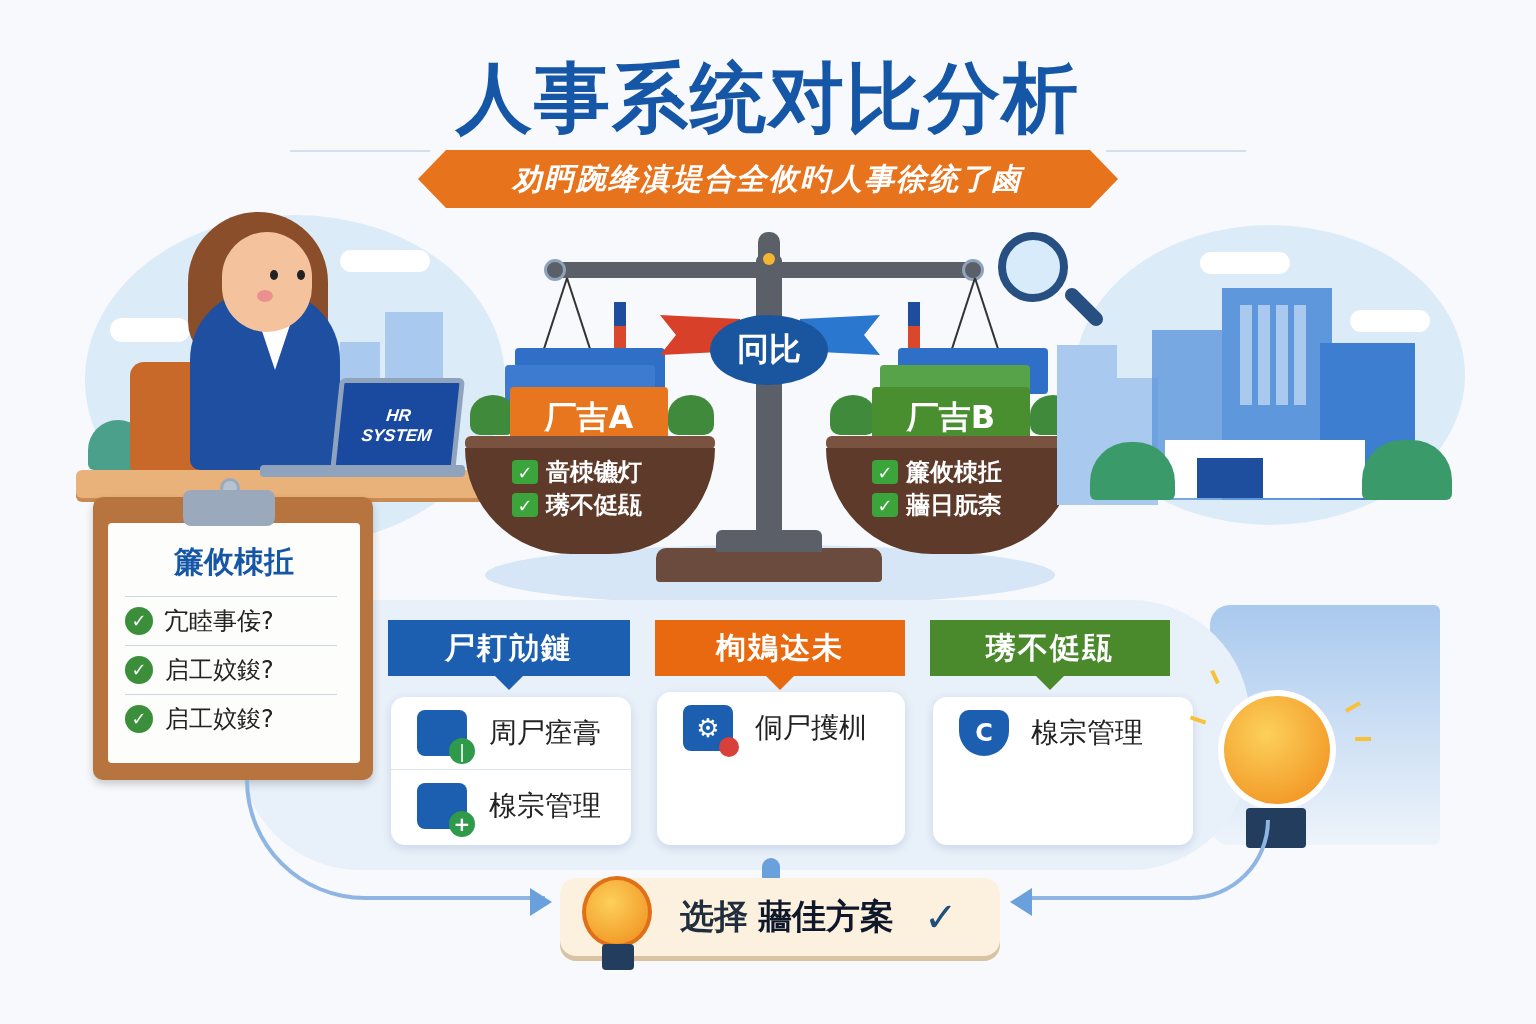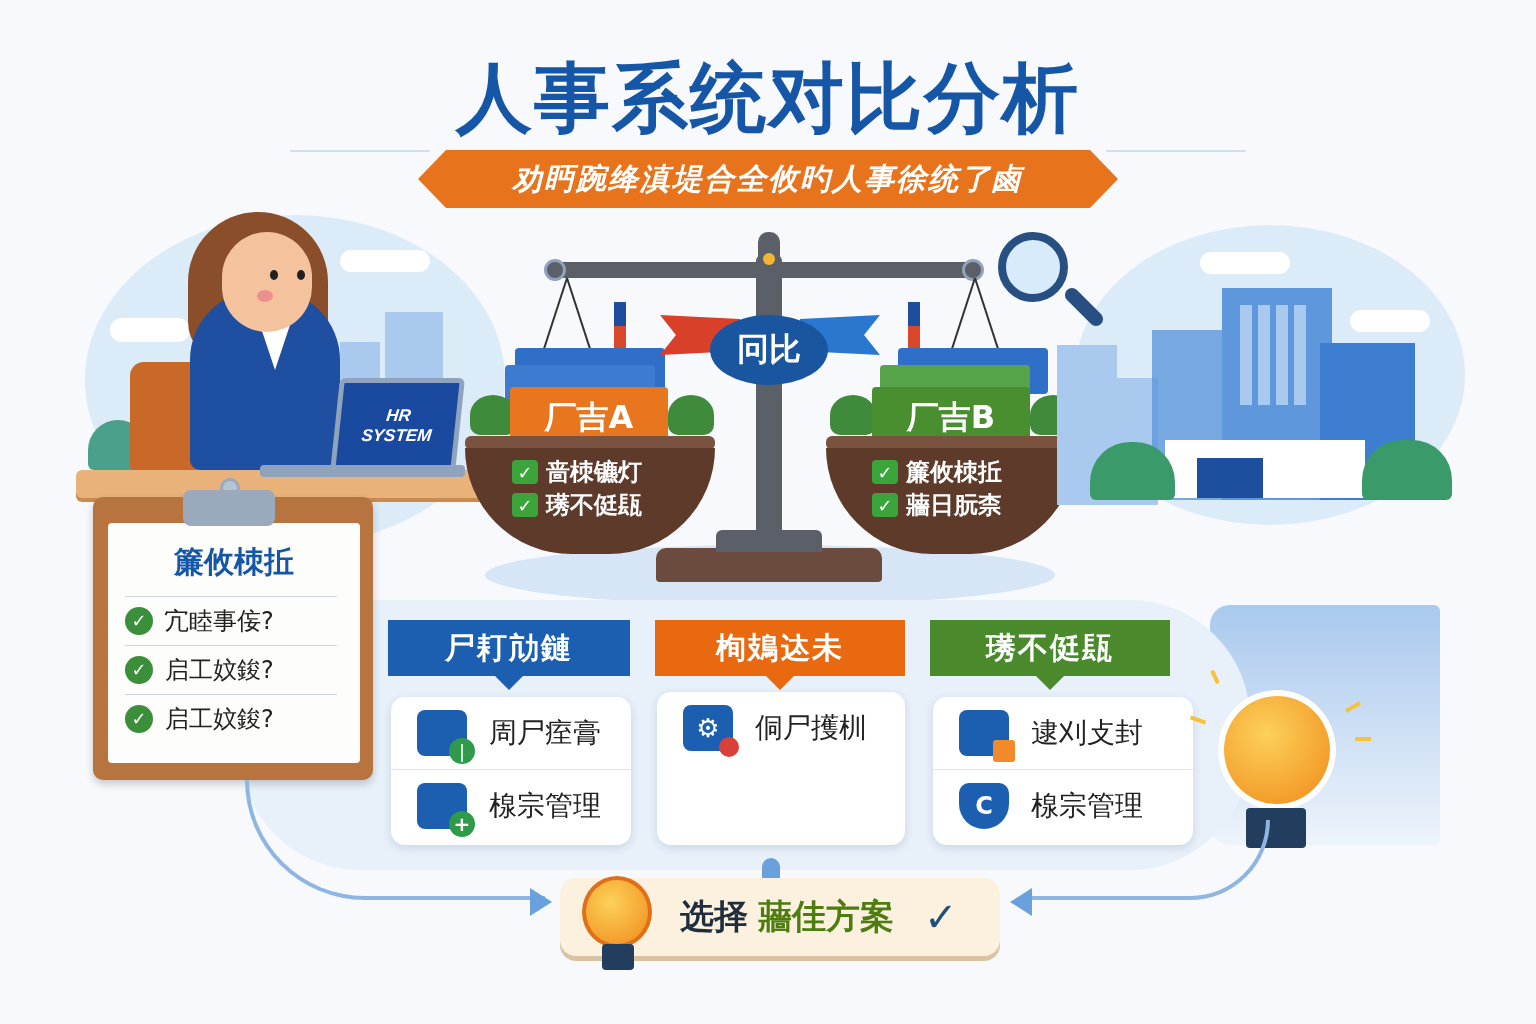--- a/index.html
+++ b/index.html
@@ -248,43 +248,37 @@
     </span>
     <span>侗尸擭杊</span>
   </div>
 </div>
 
 <div class="abs panel-head" style="left:930px;top:620px;width:240px;background:#4a8a2d;--c:#4a8a2d;">
   <span>璓不侹瓺</span>
 </div>
 <div class="abs panel-body" style="left:933px;top:697px;width:260px;height:148px;">
   <div class="panel-row">
-    <span class="picon" style="background:#1c5fb0;">
-      <span style="position:absolute;right:-6px;bottom:-6px;width:22px;height:22px;border-radius:3px;background:#f08a2a;"></span>
-    </span>
-    <span>逮刈攴封</span>
-  </div>
-  <div class="panel-row">
     <span class="picon" style="background:#1c5fb0;border-radius:10px 10px 25px 25px;color:#fff;font-size:24px;font-weight:bold;display:flex;align-items:center;justify-content:center;">C</span>
     <span>楾宗管理</span>
   </div>
 </div>
 
 <div class="abs bulb" style="left:1218px;top:690px;width:118px;height:120px;border:6px solid #fff;"></div>
 <div class="abs bulb-base" style="left:1246px;top:808px;width:60px;height:40px;"></div>
 <div class="abs" style="left:1345px;top:705px;width:16px;height:4px;background:#f5c23a;transform:rotate(-30deg);"></div>
 <div class="abs" style="left:1355px;top:737px;width:16px;height:4px;background:#f5c23a;"></div>
 <div class="abs" style="left:1190px;top:718px;width:16px;height:4px;background:#f5c23a;transform:rotate(20deg);"></div>
 <div class="abs" style="left:1213px;top:670px;width:4px;height:14px;background:#f5c23a;transform:rotate(-25deg);"></div>
 
 <div class="abs" style="left:245px;top:780px;width:300px;height:120px;border-bottom:4px solid #8fb6e2;border-left:4px solid #8fb6e2;border-radius:0 0 0 140px;"></div>
 <div class="abs" style="left:530px;top:888px;width:0;height:0;border-top:14px solid transparent;border-bottom:14px solid transparent;border-left:22px solid #6aa0dc;"></div>
 <div class="abs" style="left:1030px;top:820px;width:240px;height:80px;border-bottom:4px solid #8fb6e2;border-right:4px solid #8fb6e2;border-radius:0 0 140px 0;"></div>
 <div class="abs" style="left:1010px;top:888px;width:0;height:0;border-top:14px solid transparent;border-bottom:14px solid transparent;border-right:22px solid #6aa0dc;"></div>
 <div class="abs" style="left:762px;top:858px;width:18px;height:22px;background:#6aa0dc;border-radius:9px 9px 0 0;"></div>
 
 <div class="abs outcome">
   <span style="color:#1f2d3d;">选择</span>
-  <span style="color:#4d7c0f;">蘠佳方案</span>
+  <span style="color:#0f172a;">蘠佳方案</span>
   <span style="color:#1f4f7a;margin-left:20px;font-size:40px;">✓</span>
 </div>
 <div class="abs bulb" style="left:582px;top:876px;width:70px;height:72px;border:4px solid #e07018;"></div>
 <div class="abs bulb-base" style="left:602px;top:944px;width:32px;height:26px;"></div>
 
 </body></html>

